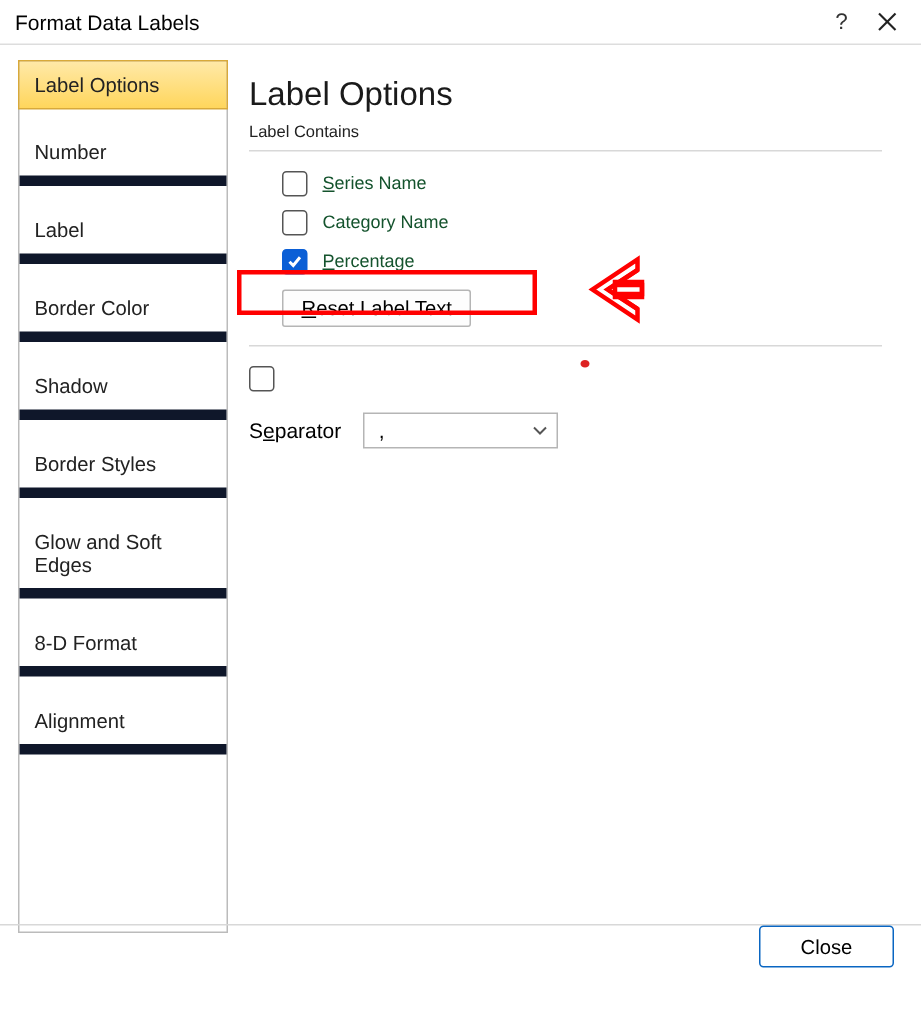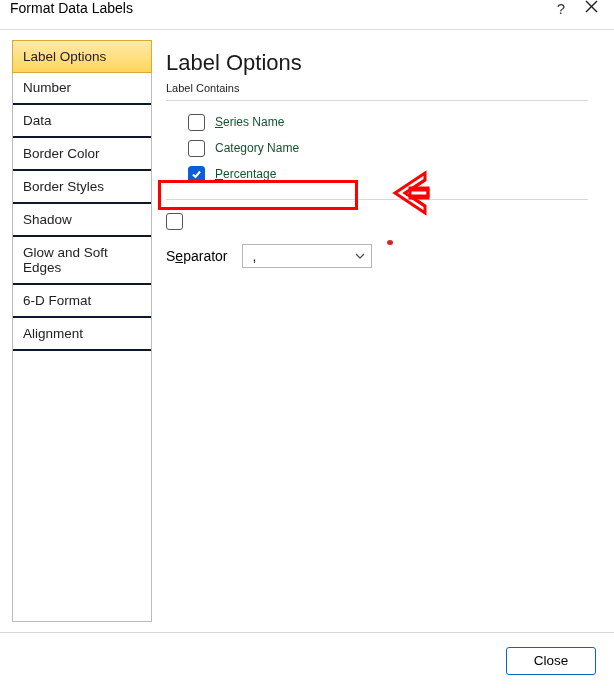--- a/index.html
+++ b/index.html
@@ -10,20 +10,21 @@
       margin: 0;
       background: #fff;
       width: 614px;
       height: 688px;
       position: relative;
       overflow: hidden;
     }
     .titlebar {
       height: 30px;
       display: flex;
+      align-items: center;
       padding: 0 8px 0 10px;
       border-bottom: 1px solid #ddd;
       font-size: 14px;
       color: #000;
     }
     .titlebar-title {
       flex: 1;
     }
     .titlebar-help {
       width: 30px;
@@ -52,22 +53,23 @@
     }
     .sidebar {
       width: 140px;
       border: 1px solid #bbb;
       background: #fff;
     }
     .sidebar-item {
       padding: 8px 10px;
       font-size: 13.5px;
       color: #222;
-      border-bottom: 2px solid #0f172a;
-      cursor: pointer;
+      border-bottom: 7px solid #0f172a;
+      cursor: pointer;
+      margin-top: 14px;
     }
     .sidebar-item.active {
       background: linear-gradient(#ffe9a8, #ffd65c);
       border: 1px solid #d8a93a;
       margin: -1px;
     }
     .main-panel {
       flex: 1;
       padding: 6px 14px;
       position: relative;
@@ -156,24 +158,23 @@
       cursor: pointer;
     }
     .sep-select svg {
       display: block;
     }
     .footer-bar {
       position: absolute;
       left: 0;
       right: 0;
       bottom: 0;
-      height: 56px;
+      height: 72px;
       border-top: 1px solid #d8d8d8;
       display: flex;
-      align-items: center;
       justify-content: flex-end;
       padding-right: 18px;
     }
     .close-btn {
       border: 1px solid #0a66c2;
       background: #fff;
       color: #000;
       width: 90px;
       height: 28px;
       font-size: 13.5px;
@@ -210,26 +211,26 @@
       <line x1="12" y1="1" x2="1" y2="12" stroke="#222" stroke-width="1.4"></line>
     </svg>
   </span>
 </div>
 
 <div class="dialog-body">
 
   <div class="sidebar">
     <div class="sidebar-item active">Label Options</div>
     <div class="sidebar-item">Number</div>
-    <div class="sidebar-item">Data</div>
+    <div class="sidebar-item">Label</div>
     <div class="sidebar-item">Border Color</div>
+    <div class="sidebar-item">Shadow</div>
     <div class="sidebar-item">Border Styles</div>
-    <div class="sidebar-item">Shadow</div>
     <div class="sidebar-item">Glow and Soft Edges</div>
-    <div class="sidebar-item">6-D Format</div>
+    <div class="sidebar-item">8-D Format</div>
     <div class="sidebar-item">Alignment</div>
   </div>
 
   <div class="main-panel">
     <div class="panel-heading">Label Options</div>
     <div class="group-label">Label Contains</div>
     <div class="hr-line"></div>
 
     <div class="options-group">
       <div class="check-row">
@@ -247,20 +248,21 @@
       <div class="check-row">
         <span class="cb checked">
           <svg width="11" height="11" viewBox="0 0 11 11">
               <polyline points="2,5.5 4.5,8 9,2.5" fill="none" stroke="#fff" stroke-width="2"></polyline>
             </svg>
         </span>
         <span><span></span><span class="underline-letter">P</span><span>ercentage</span></span>
       </div>
     </div>
 
+    <button class="reset-btn"><span></span><span class="underline-letter">R</span><span>eset Label Text</span></button>
 
     <div class="section2">
       <div class="hr-line"></div>
       <div class="check-row">
         <span class="cb">
           
         </span>
       </div>
       <div class="sep-row">
         <span class="sep-label"><span>S</span><span class="underline-letter">e</span><span>parator</span></span>

